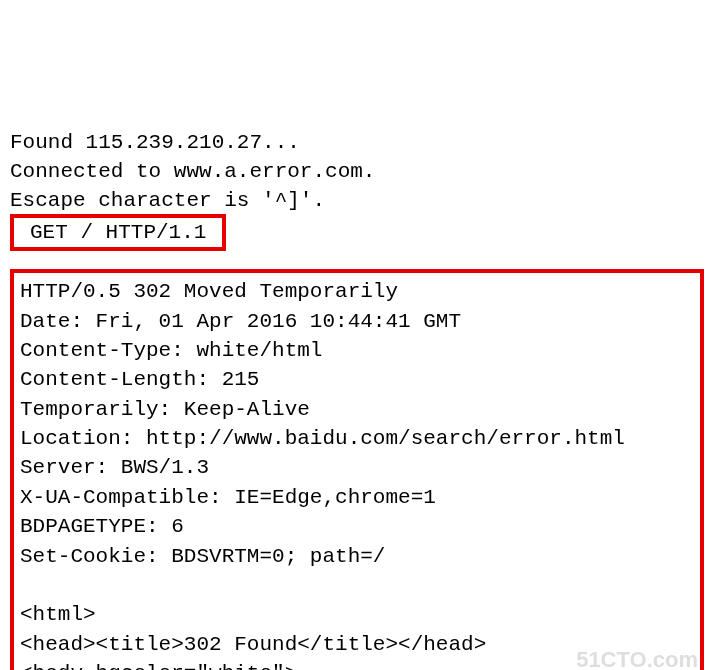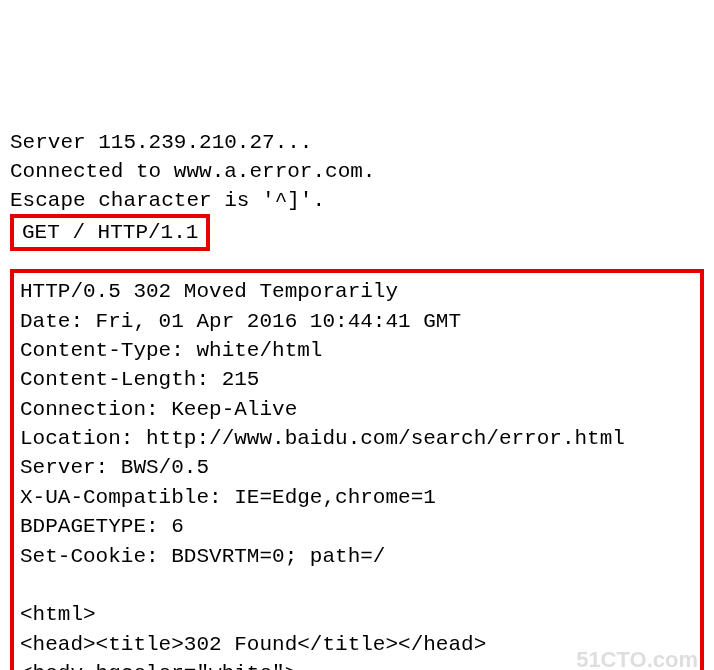--- a/index.html
+++ b/index.html
@@ -10,21 +10,21 @@
       background: #fff;
       margin: 0;
       padding: 10px;
       white-space: pre;
       width: 714px;
       box-sizing: border-box;
     }
     .box-request {
       border: 4px solid #e60000;
       display: inline-block;
-      padding: 0 8px;
+      padding: 0 16px;
       margin: -2px 0;
     }
     .box-response {
       border: 4px solid #e60000;
       padding: 4px 6px;
       margin-top: 20px;
     }
     .watermark {
       position: absolute;
       right: 16px;
@@ -37,31 +37,31 @@
       line-height: 1;
       text-align: right;
       pointer-events: none;
     }
   </style>
 </head>
 <body>
 
 
 
-<div><span>Server 115.239.210.27...</span>
+<div><span>Found 115.239.210.27...</span>
 <span>Connected to www.a.error.com.</span>
 <span>Escape character is '^]'.</span>
 <span class="box-request"><span>GET / HTTP/1.1</span></span>
 <div class="box-response"><span>HTTP/0.5 302 Moved Temporarily</span>
 <span>Date: Fri, 01 Apr 2016 10:44:41 GMT</span>
 <span>Content-Type: white/html</span>
 <span>Content-Length: 215</span>
-<span>Connection: Keep-Alive</span>
+<span>Temporarily: Keep-Alive</span>
 <span>Location: http://www.baidu.com/search/error.html</span>
-<span>Server: BWS/0.5</span>
+<span>Server: BWS/1.3</span>
 <span>X-UA-Compatible: IE=Edge,chrome=1</span>
 <span>BDPAGETYPE: 6</span>
 <span>Set-Cookie: BDSVRTM=0; path=/</span>
 
 <span>&lt;html&gt;</span>
 <span>&lt;head&gt;&lt;title&gt;302 Found&lt;/title&gt;&lt;/head&gt;</span>
 <span>&lt;body bgcolor="white"&gt;</span>
 
 
 

